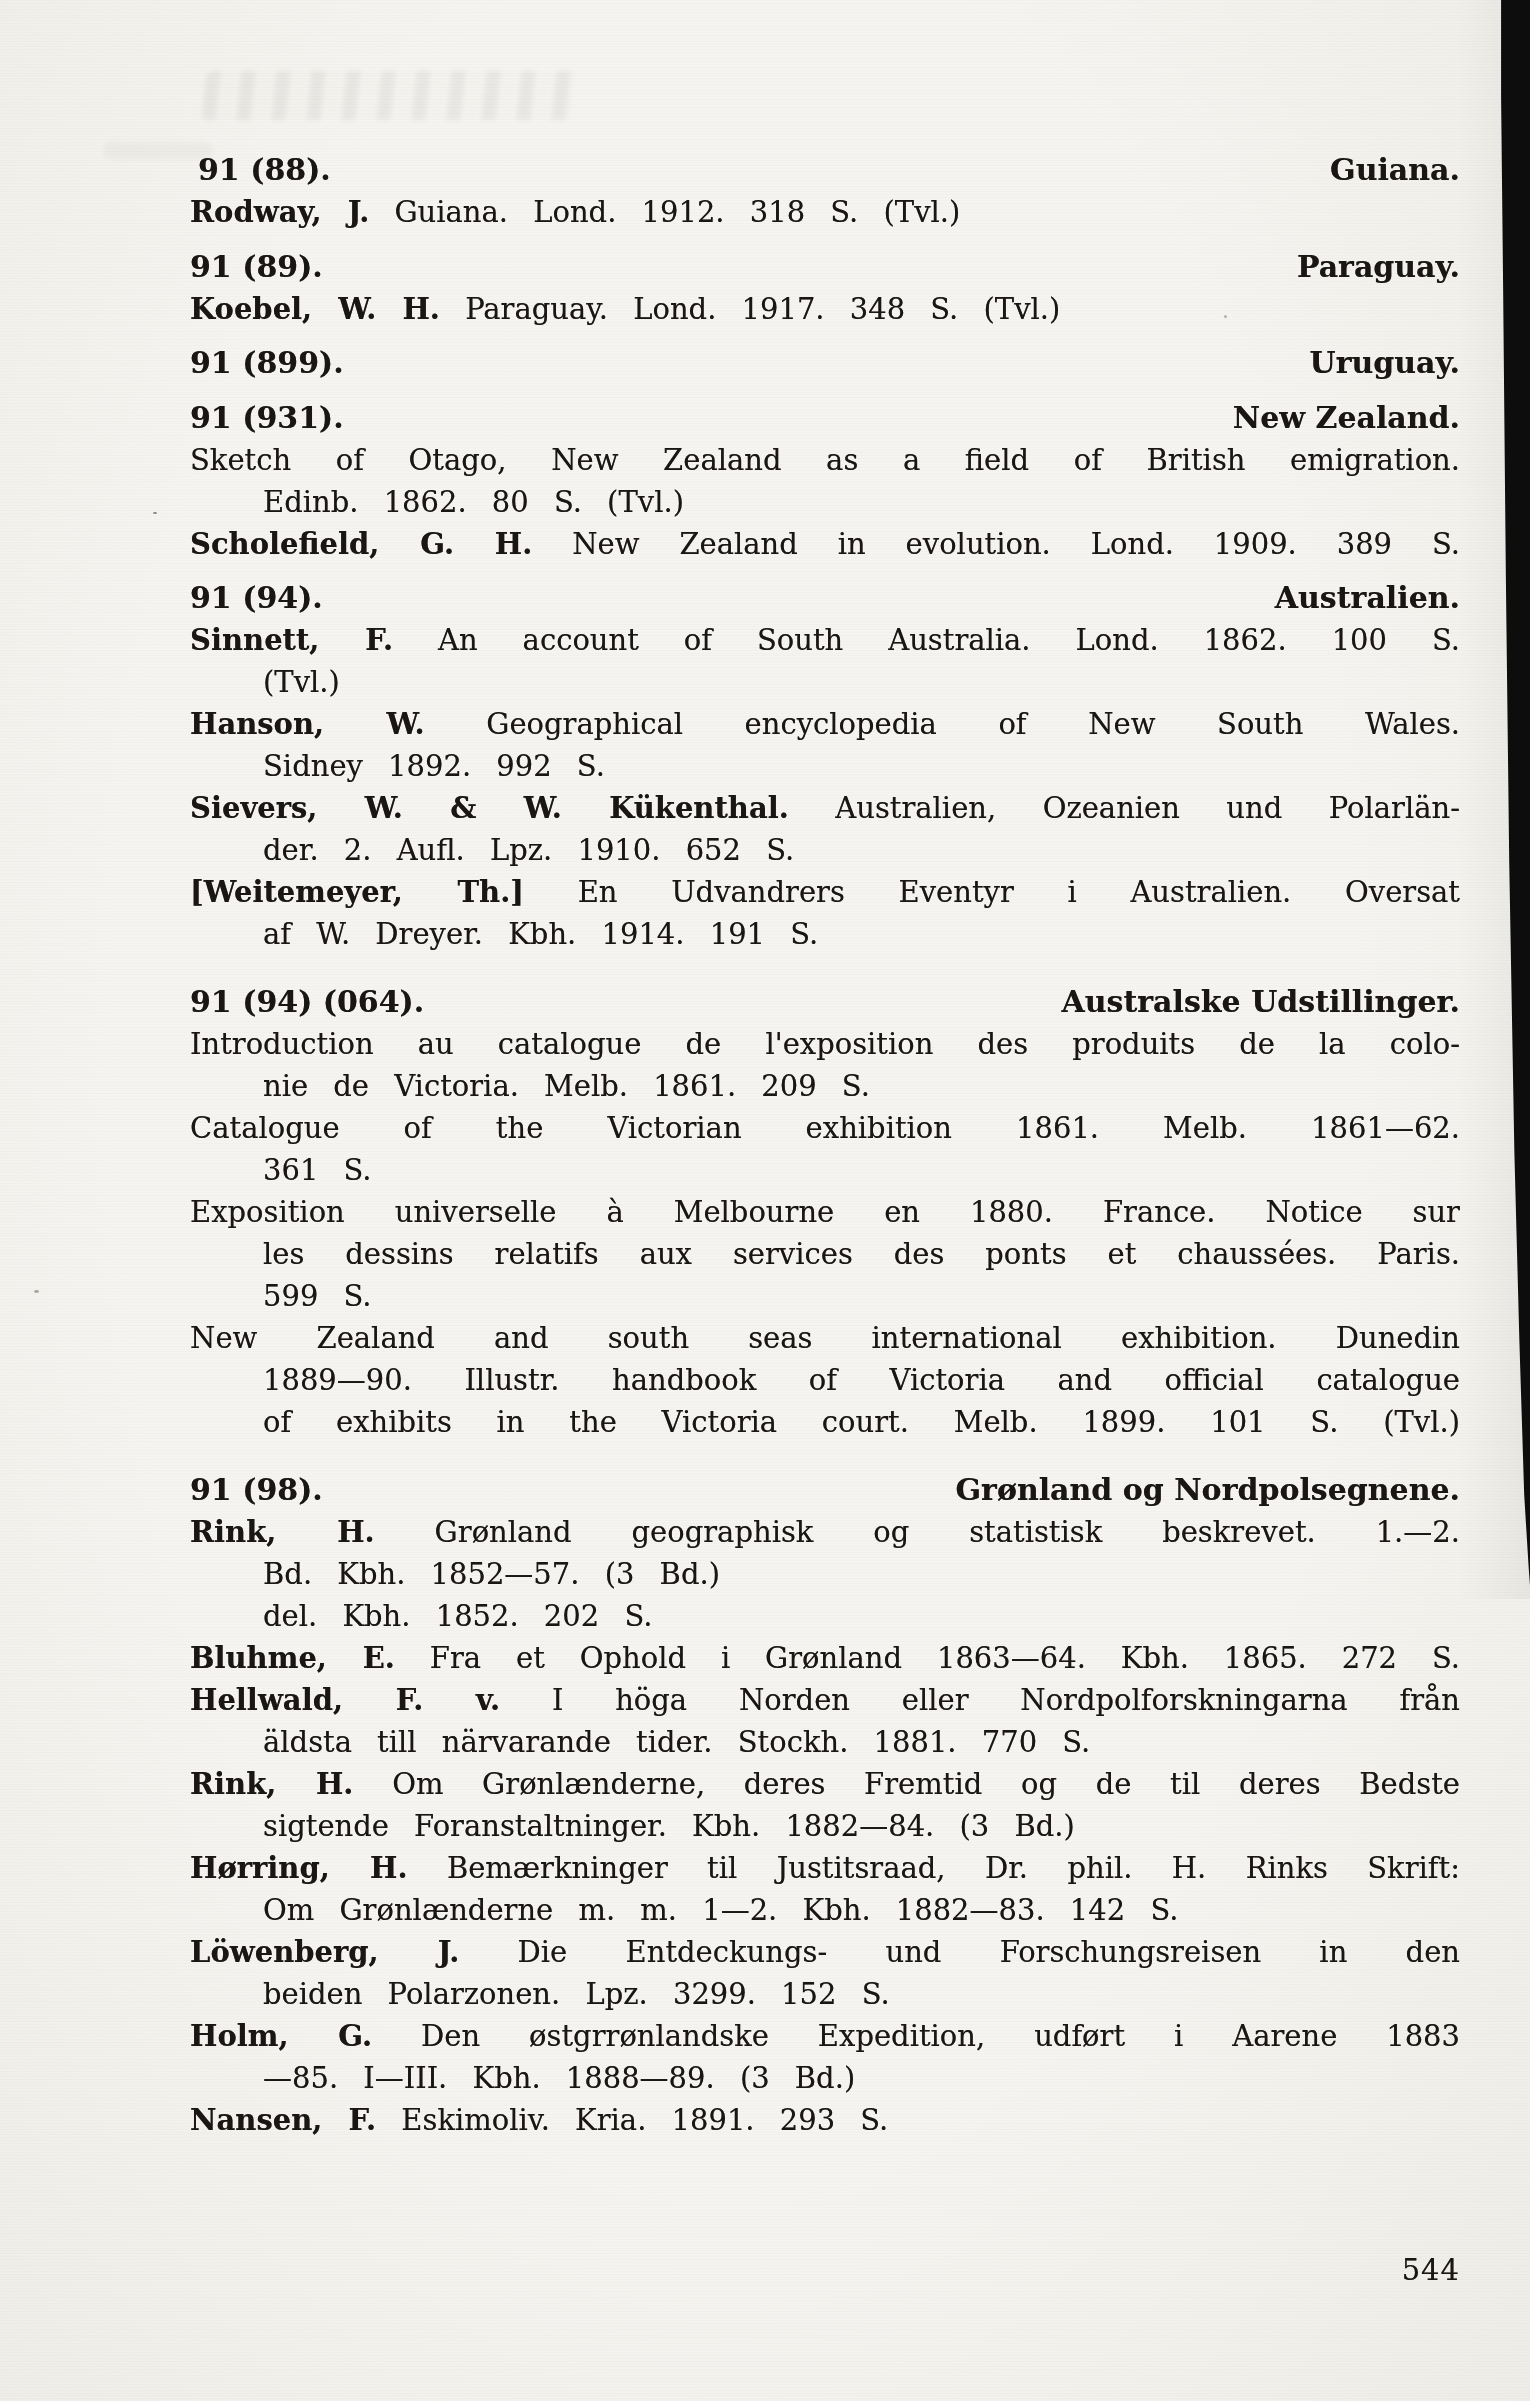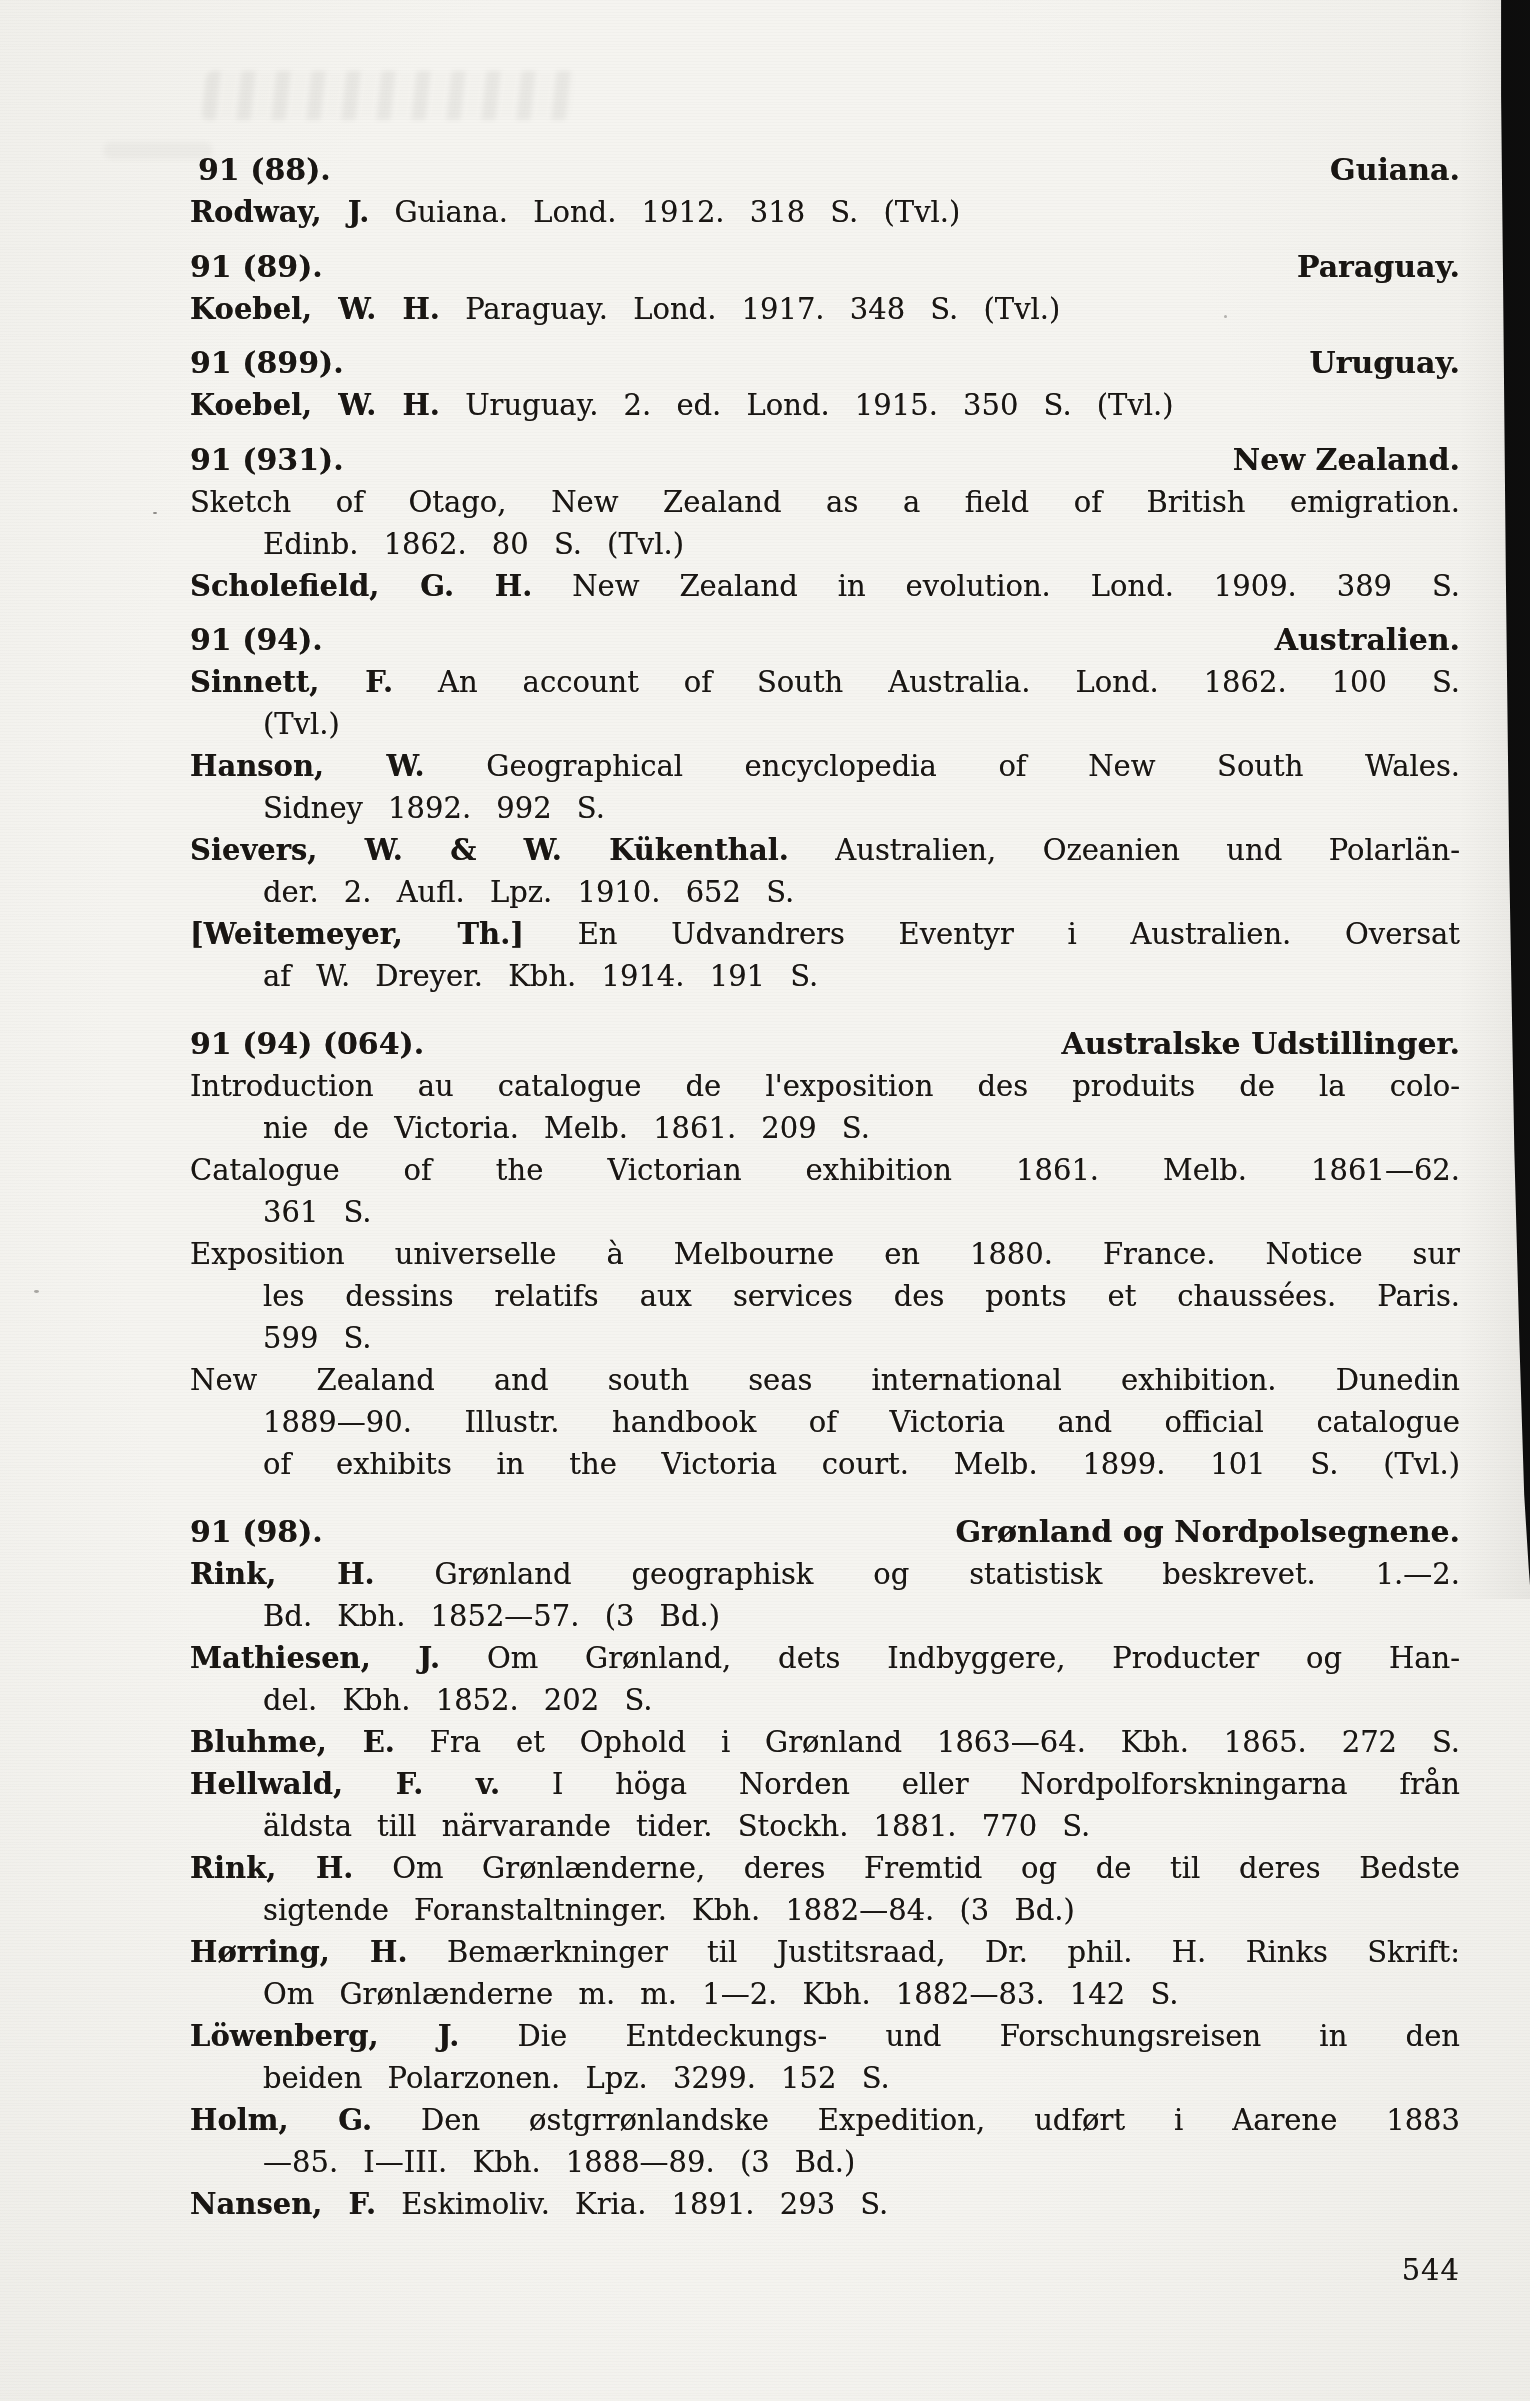--- a/index.html
+++ b/index.html
@@ -96,21 +96,20 @@
       <div class="line entry"><span class="author">Rodway, J.</span> <span class="t">Guiana. Lond. 1912. 318 S. (Tvl.)</span></div>
       <div class="line header">
         <span class="code">91 (89).</span>
         <span class="region">Paraguay.</span>
       </div>
       <div class="line entry"><span class="author">Koebel, W. H.</span> <span class="t">Paraguay. Lond. 1917. 348 S. (Tvl.)</span></div>
       <div class="line header">
         <span class="code">91 (899).</span>
         <span class="region">Uruguay.</span>
       </div>
-      <div class="line entry"><span class="author">Koebel, W. H.</span> <span class="t">Uruguay. 2. ed. Lond. 1915. 350 S. (Tvl.)</span></div>
       <div class="line header">
         <span class="code">91 (931).</span>
         <span class="region">New Zealand.</span>
       </div>
       <div class="line entry justify"><span class="t">Sketch of Otago, New Zealand as a field of British emigration.</span></div>
       <div class="line entry indent"><span class="t">Edinb. 1862. 80 S. (Tvl.)</span></div>
       <div class="line entry justify"><span class="author">Scholefield, G. H.</span> <span class="t">New Zealand in evolution. Lond. 1909. 389 S.</span></div>
       <div class="line header">
         <span class="code">91 (94).</span>
         <span class="region">Australien.</span>
@@ -136,21 +135,20 @@
       <div class="line entry indent"><span class="t">599 S.</span></div>
       <div class="line entry justify"><span class="t">New Zealand and south seas international exhibition. Dunedin</span></div>
       <div class="line entry indent justify"><span class="t">1889—90. Illustr. handbook of Victoria and official catalogue</span></div>
       <div class="line entry indent justify"><span class="t">of exhibits in the Victoria court. Melb. 1899. 101 S. (Tvl.)</span></div>
       <div class="line header gap">
         <span class="code">91 (98).</span>
         <span class="region">Grønland og Nordpolsegnene.</span>
       </div>
       <div class="line entry justify"><span class="author">Rink, H.</span> <span class="t">Grønland geographisk og statistisk beskrevet. 1.—2.</span></div>
       <div class="line entry indent"><span class="t">Bd. Kbh. 1852—57. (3 Bd.)</span></div>
-      <div class="line entry justify"><span class="author">Mathiesen, J.</span> <span class="t">Om Grønland, dets Indbyggere, Producter og Han-</span></div>
       <div class="line entry indent"><span class="t">del. Kbh. 1852. 202 S.</span></div>
       <div class="line entry justify"><span class="author">Bluhme, E.</span> <span class="t">Fra et Ophold i Grønland 1863—64. Kbh. 1865. 272 S.</span></div>
       <div class="line entry justify"><span class="author">Hellwald, F. v.</span> <span class="t">I höga Norden eller Nordpolforskningarna från</span></div>
       <div class="line entry indent"><span class="t">äldsta till närvarande tider. Stockh. 1881. 770 S.</span></div>
       <div class="line entry justify"><span class="author">Rink, H.</span> <span class="t">Om Grønlænderne, deres Fremtid og de til deres Bedste</span></div>
       <div class="line entry indent"><span class="t">sigtende Foranstaltninger. Kbh. 1882—84. (3 Bd.)</span></div>
       <div class="line entry justify"><span class="author">Hørring, H.</span> <span class="t">Bemærkninger til Justitsraad, Dr. phil. H. Rinks Skrift:</span></div>
       <div class="line entry indent"><span class="t">Om Grønlænderne m. m. 1—2. Kbh. 1882—83. 142 S.</span></div>
       <div class="line entry justify"><span class="author">Löwenberg, J.</span> <span class="t">Die Entdeckungs- und Forschungsreisen in den</span></div>
       <div class="line entry indent"><span class="t">beiden Polarzonen. Lpz. 3299. 152 S.</span></div>

